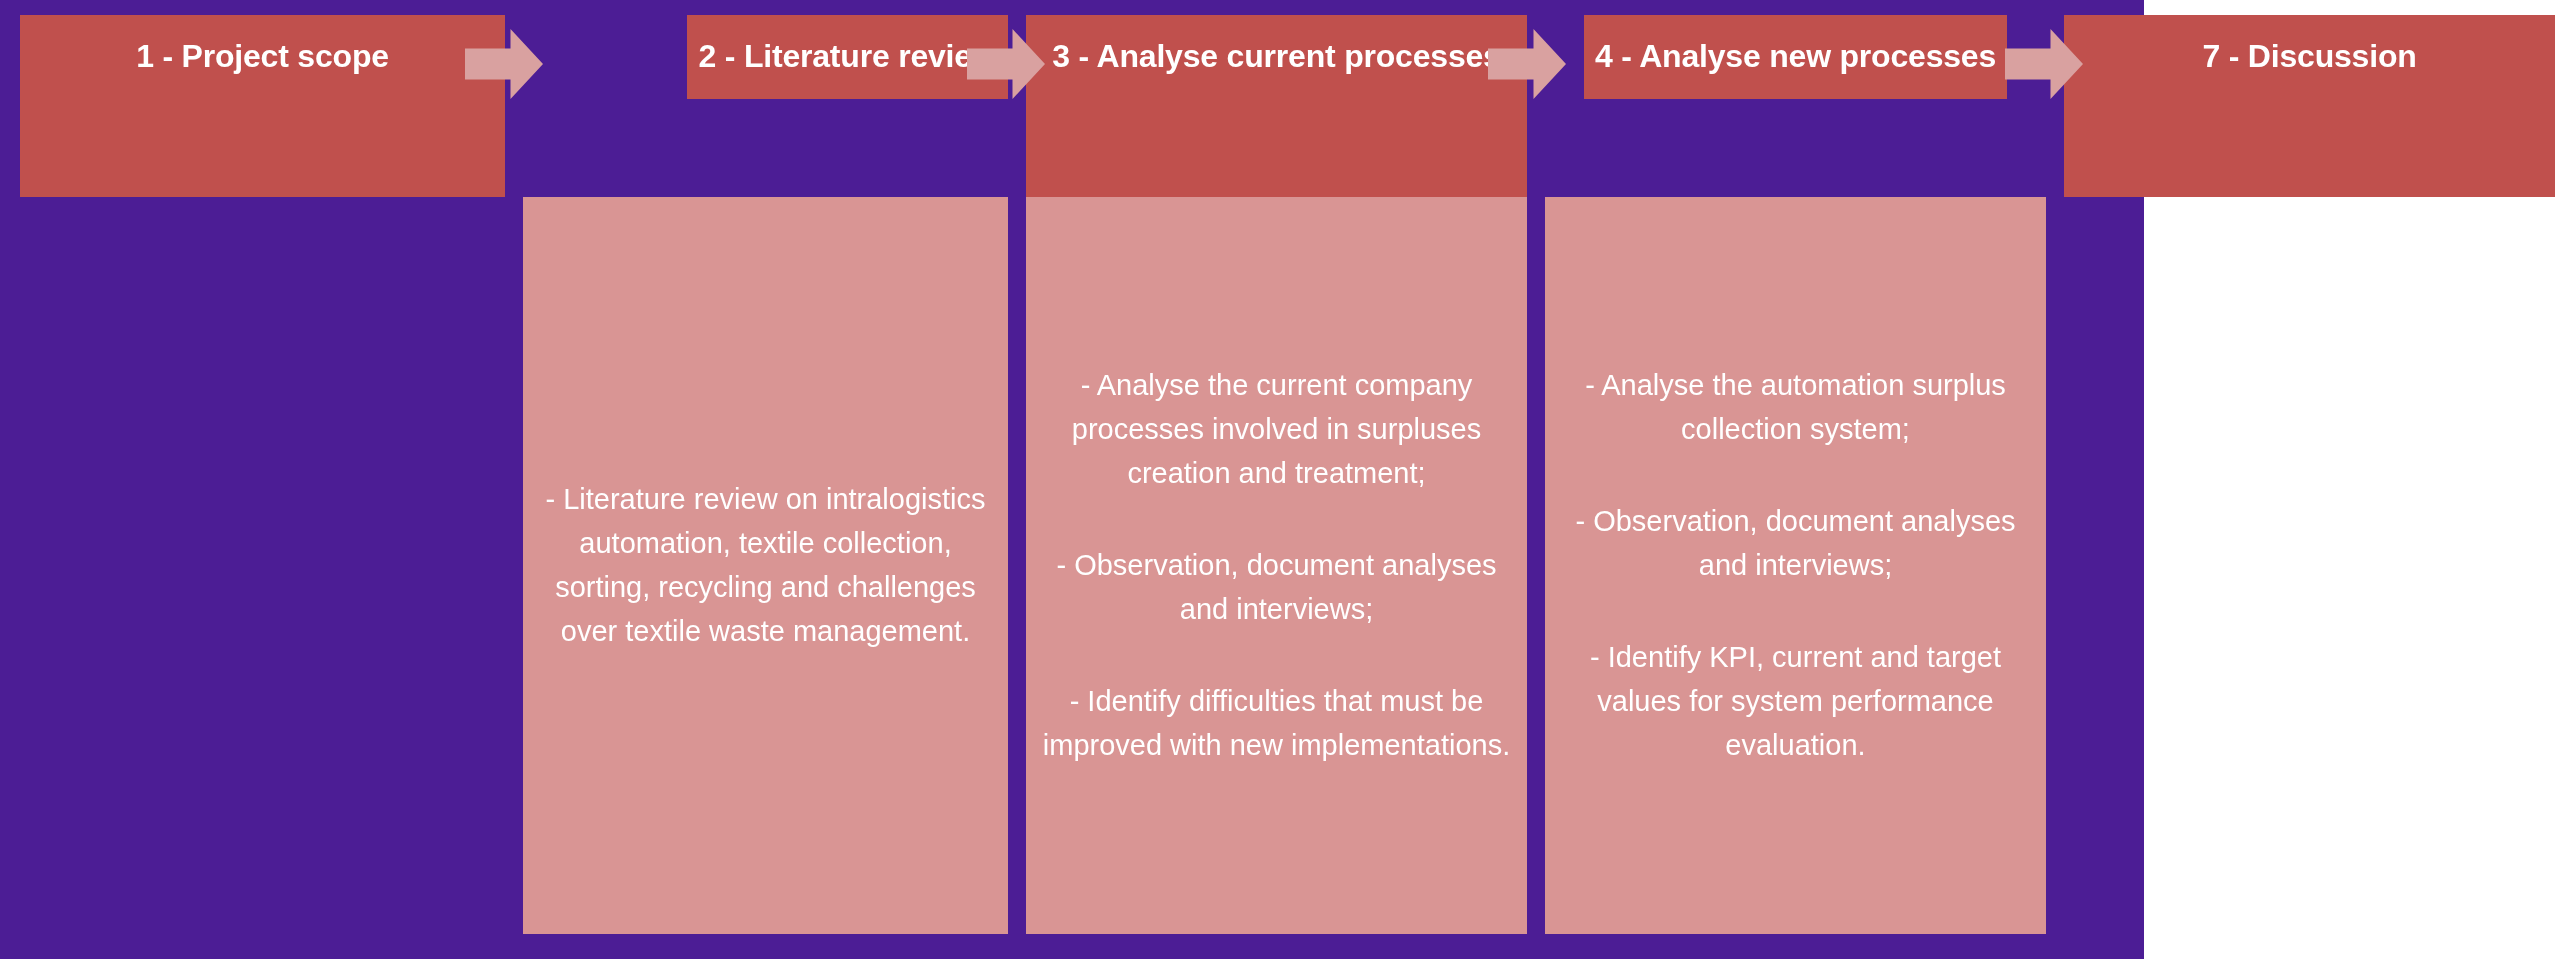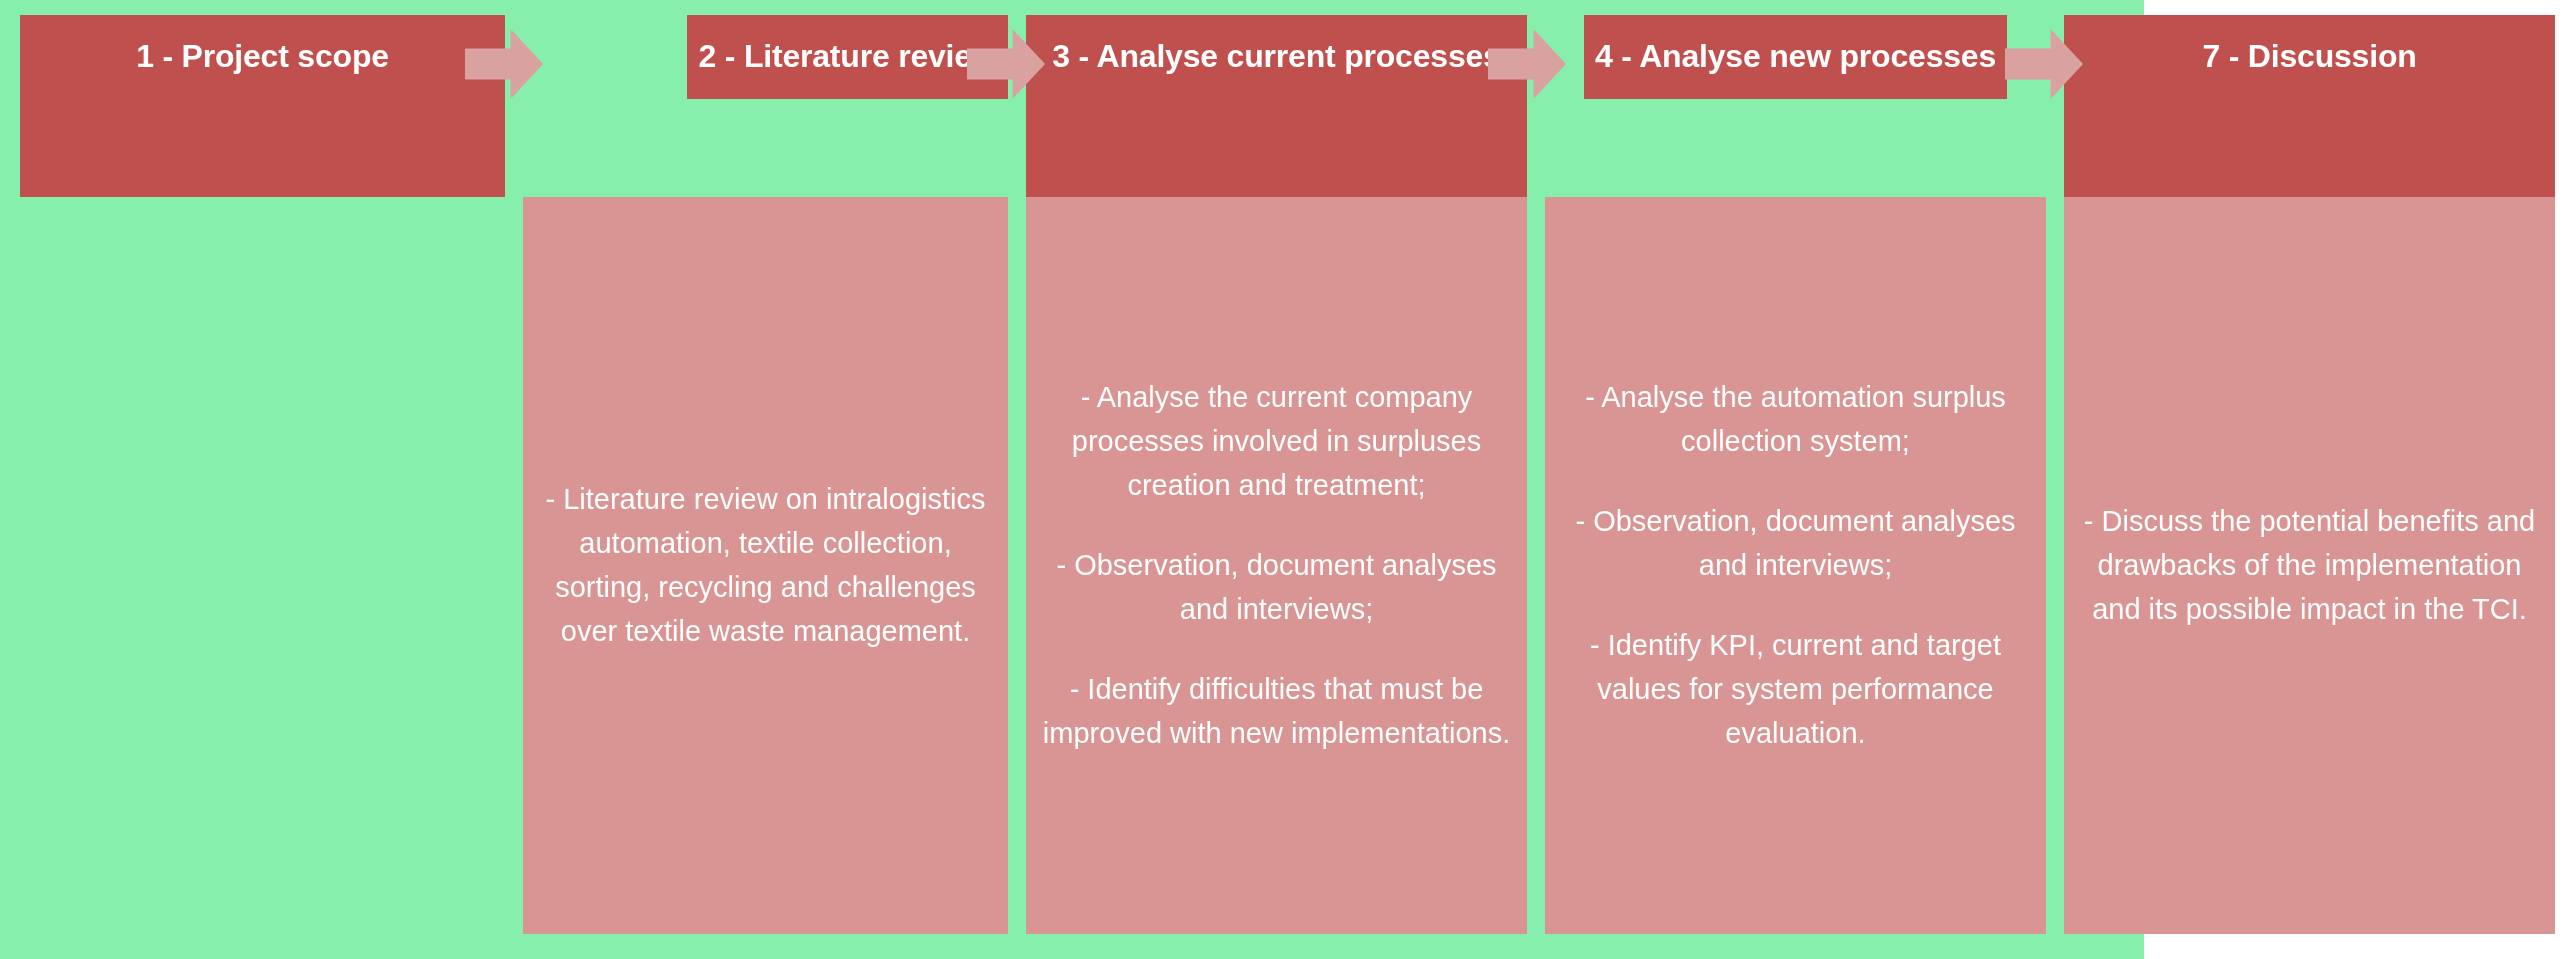--- a/index.html
+++ b/index.html
@@ -11,21 +11,21 @@
     width: 2576px;
     height: 959px;
     font-family: "Liberation Sans", sans-serif;
     overflow: hidden;
   }
 
   #diagram {
     position: relative;
     width: 2144px;
     height: 959px;
-    background: #86efac;
+    background: #4c1d95;
   }
 
   .stage {
     position: absolute;
     top: 14.6px;
     height: 919px;
     box-sizing: border-box;
     display: flex;
     flex-direction: column;
     z-index: 2;
@@ -61,21 +61,21 @@
     align-items: center;
     justify-content: center;
     text-align: center;
     font-size: 29px;
     line-height: 1.52;
     padding: 0 9.7px;
     box-sizing: border-box;
   }
 
   .stage-body p {
-    margin: 4px;
+    margin: 16px;
     width: 100%;
   }
   .stage-body p + p {
     margin-top: 32px;
   }
 
   
   .stage.s1 { left: 20px;   width: 485px; }
   .stage.s2 { left: 523px;  width: 485px; align-items: flex-end; }
   .stage.s3 { left: 1026px; width: 501px; }
@@ -141,23 +141,20 @@
       <p>- Observation, document analyses and interviews;</p>
       <p>- Identify KPI, current and target values for system performance evaluation.</p>
     </div>
   </div>
 
   <div class="stage s5">
     <div class="stage-header">
       <span>7 - Discussion</span>
     </div>
     <div class="stage-header-spacer"></div>
-    <div class="stage-body">
-      <p>- Discuss the potential benefits and drawbacks of the implementation and its possible impact in the TCI.</p>
-    </div>
   </div>
 
   <div class="arrow a1">
     <span>
       <svg viewBox="0 0 96 86" preserveAspectRatio="none" aria-hidden="true">
         <polygon points="0,24 56,24 56,0 96,43 56,86 56,62 0,62" fill="#D9A1A0"></polygon>
       </svg>
     </span>
   </div>
 

